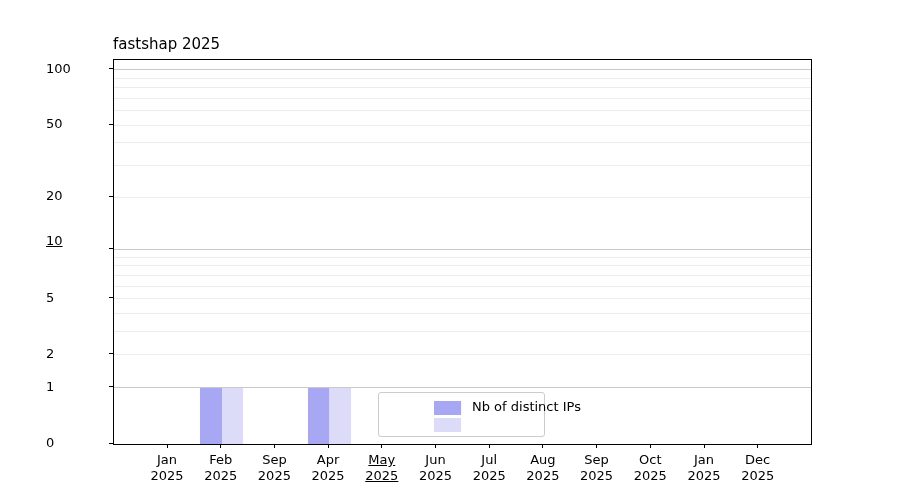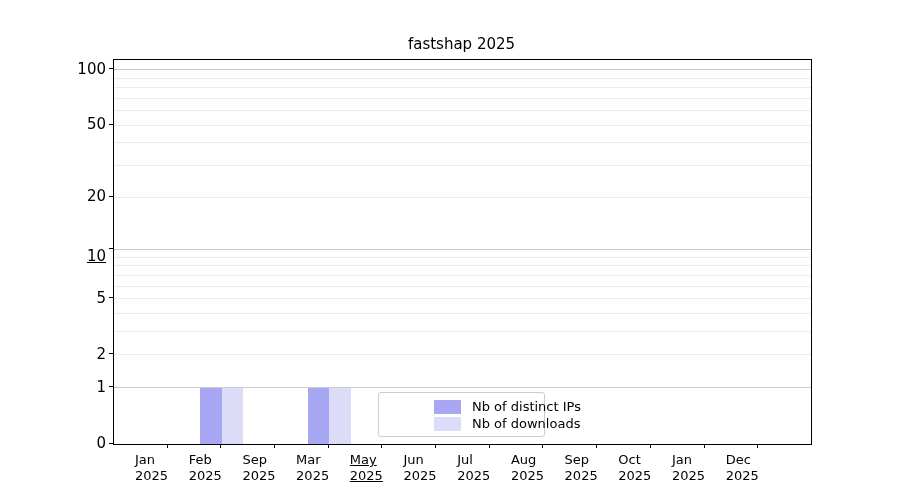--- a/index.html
+++ b/index.html
@@ -1,29 +1,29 @@
 <!DOCTYPE html>
 <html><head>
 <meta charset="utf-8">
 <style>
   html,body{margin:0;padding:0;background:#fff;}
   body{width:900px;height:500px;font-family:"DejaVu Sans",sans-serif;color:#000;position:relative;overflow:hidden;}
   .figure{position:absolute;left:0;top:0;width:900px;height:500px;background:#fff;}
-  .chart-title{position:absolute;left:113px;top:34px;width:697px;text-align:center;font-size:15px;line-height:20px;color:#000;}
+  .chart-title{position:absolute;left:113px;top:34px;width:697px;text-align:left;font-size:15px;line-height:20px;color:#000;}
   .plot-area{position:absolute;left:113px;top:59px;width:697px;height:384px;border:1px solid #000;box-sizing:content-box;background:#fff;}
   .gridline{position:absolute;left:0;width:697px;height:1px;}
   .gridline.minor{background:#ececec;}
   .gridline.major{background:#c9c9c9;}
   .bar{position:absolute;}
-  .ytick-label{position:absolute;width:60px;text-align:right;font-size:15px;height:16px;line-height:16px;}
+  .ytick-label{position:absolute;width:60px;text-align:left;font-size:13px;height:16px;line-height:16px;}
   .ytick-mark{position:absolute;width:4px;height:1px;background:#000;}
   .xtick-mark{position:absolute;width:1px;height:4px;background:#000;}
-  .xtick-label{position:absolute;width:64px;font-size:13px;line-height:16px;}
+  .xtick-label{position:absolute;width:64px;text-align:center;font-size:13px;line-height:16px;}
   .legend{position:absolute;left:378px;top:392px;width:167px;box-sizing:border-box;border:1px solid #cccccc;border-radius:3px;background:#fff;padding:5px 7px 4px 7px;}
-  .legend-row{display:flex;align-items:center;height:17px;padding-left:48px;}
+  .legend-row{display:flex;align-items:flex-end;height:17px;padding-left:48px;}
   .legend-swatch{width:27px;height:14px;flex:0 0 27px;margin-right:11px;}
   .legend-label{font-size:13px;line-height:17px;white-space:nowrap;}
 </style>
 </head>
 <body>
 
 <div class="figure">
   <div class="chart-title">fastshap 2025</div>
 
   <div class="plot-area">
@@ -59,21 +59,21 @@
   <div id="y-axis">
       <div class="ytick-mark" style="left: 109px; top: 442.5px;"></div>
       <div class="ytick-label" style="left: 46px; top: 435px;">0</div>
       <div class="ytick-mark" style="left: 109px; top: 386.301px;"></div>
       <div class="ytick-label" style="left: 46px; top: 378.801px;">1</div>
       <div class="ytick-mark" style="left: 109px; top: 353.427px;"></div>
       <div class="ytick-label" style="left: 46px; top: 345.927px;">2</div>
       <div class="ytick-mark" style="left: 109px; top: 297.228px;"></div>
       <div class="ytick-label" style="left: 46px; top: 289.728px;">5</div>
       <div class="ytick-mark" style="left: 109px; top: 248.084px;"></div>
-      <div class="ytick-label" style="left: 46px; top: 248px; text-decoration: underline;">10</div>
+      <div class="ytick-label" style="left: 46px; top: 233px; text-decoration: underline;">10</div>
       <div class="ytick-mark" style="left: 109px; top: 195.657px;"></div>
       <div class="ytick-label" style="left: 46px; top: 188.157px;">20</div>
       <div class="ytick-mark" style="left: 109px; top: 123.717px;"></div>
       <div class="ytick-label" style="left: 46px; top: 116.217px;">50</div>
       <div class="ytick-mark" style="left: 109px; top: 68.3167px;"></div>
       <div class="ytick-label" style="left: 46px; top: 60.8167px;">100</div>
     </div>
   <div id="x-axis">
       <div class="xtick-mark" style="left: 166.5px; top: 444px;"></div>
       <div class="xtick-label" style="left: 135px; top: 452px;">
@@ -85,21 +85,21 @@
         <div>Feb</div>
         <div>2025</div>
       </div>
       <div class="xtick-mark" style="left: 273.9px; top: 444px;"></div>
       <div class="xtick-label" style="left: 242.4px; top: 452px;">
         <div>Sep</div>
         <div>2025</div>
       </div>
       <div class="xtick-mark" style="left: 327.6px; top: 444px;"></div>
       <div class="xtick-label" style="left: 296.1px; top: 452px;">
-        <div>Mar</div>
+        <div>Apr</div>
         <div>2025</div>
       </div>
       <div class="xtick-mark" style="left: 381.3px; top: 444px;"></div>
       <div class="xtick-label" style="left: 349.8px; top: 452px; text-decoration: underline;">
         <div>May</div>
         <div>2025</div>
       </div>
       <div class="xtick-mark" style="left: 435px; top: 444px;"></div>
       <div class="xtick-label" style="left: 403.5px; top: 452px;">
         <div>Jun</div>
@@ -137,16 +137,15 @@
       </div>
     </div>
 
   <div class="legend">
     <div class="legend-row">
       <span class="legend-swatch" id="swatch-0" style="background: rgb(167, 167, 243);"></span>
       <span class="legend-label">Nb of distinct IPs</span>
     </div>
     <div class="legend-row">
       <span class="legend-swatch" id="swatch-1" style="background: rgb(220, 220, 249);"></span>
-      <span class="legend-label">Nb of downloads</span>
     </div>
   </div>
 </div>
 
 </body></html>

